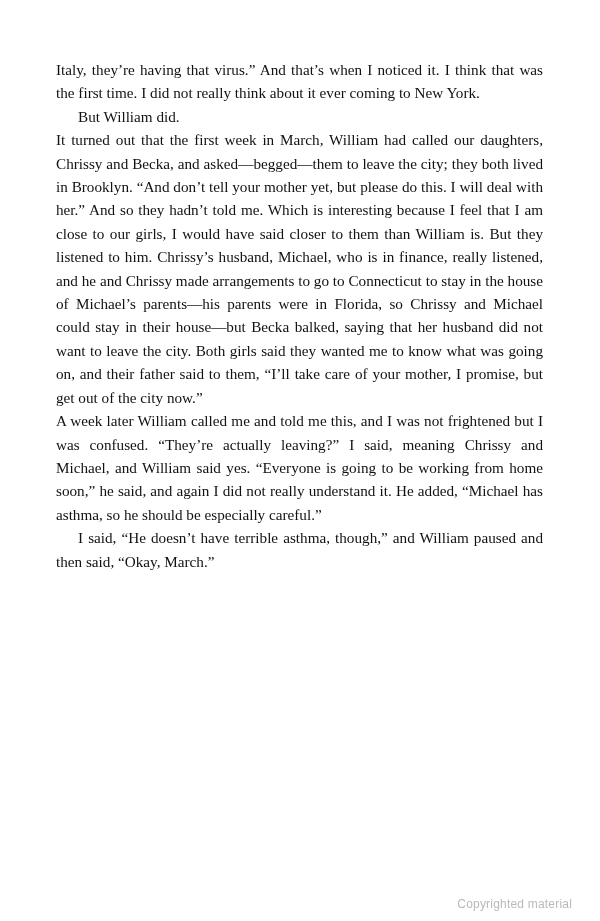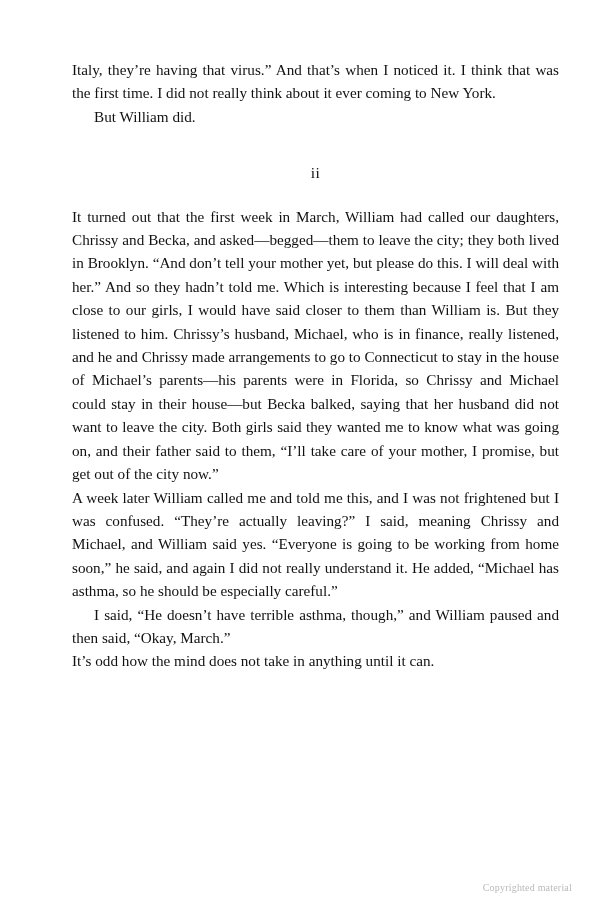--- a/index.html
+++ b/index.html
@@ -18,21 +18,21 @@
   .page {
     position: absolute;
     left: 0;
     top: 0;
     width: 600px;
     height: 921px;
     background: #ffffff;
   }
   .text-column {
     position: absolute;
-    left: 72px;
+    left: 56px;
     top: 58px;
     width: 487px;
   }
   p {
     margin: 0;
     font-size: 15.2px;
     line-height: 23.4px;
     text-align: justify;
     text-justify: inter-word;
     hyphens: none;
@@ -48,40 +48,38 @@
     text-align: center;
     font-size: 15.6px;
     line-height: 23.4px;
     padding-top: 33px;
     padding-bottom: 20px;
     letter-spacing: 0.5px;
   }
   .copyright {
     position: absolute;
     right: 28px;
-    bottom: 28px;
-    font-family: Liberation Serif, serif;
-    font-size: 10px;
+    bottom: 10px;
+    font-family: Liberation Sans, sans-serif;
+    font-size: 12px;
     color: #b9b9b9;
     letter-spacing: 0.2px;
     white-space: nowrap;
   }
 </style>
 </head>
 <body>
 
 <div class="page">
   <div class="text-column">
 
     <p>Italy, they’re having that virus.” And that’s when I noticed it. I think that was the first time. I did not really think about it ever coming to New York.</p>
     <p class="indent">But William did.</p>
 
-    <div class="section-number">ii</div>
 
     <p>It turned out that the first week in March, William had called our daughters, Chrissy and Becka, and asked—begged—them to leave the city; they both lived in Brooklyn. “And don’t tell your mother yet, but please do this. I will deal with her.” And so they hadn’t told me. Which is interesting because I feel that I am close to our girls, I would have said closer to them than William is. But they listened to him. Chrissy’s husband, Michael, who is in finance, really listened, and he and Chrissy made arrangements to go to Connecticut to stay in the house of Michael’s parents—his parents were in Florida, so Chrissy and Michael could stay in their house—but Becka balked, saying that her husband did not want to leave the city. Both girls said they wanted me to know what was going on, and their father said to them, “I’ll take care of your mother, I promise, but get out of the city now.”</p>
     <p class="block-gap">A week later William called me and told me this, and I was not frightened but I was confused. “They’re actually leaving?” I said, meaning Chrissy and Michael, and William said yes. “Everyone is going to be working from home soon,” he said, and again I did not really understand it. He added, “Michael has asthma, so he should be especially careful.”</p>
     <p class="indent">I said, “He doesn’t have terrible asthma, though,” and William paused and then said, “Okay, March.”</p>
-    <p class="block-gap">It’s odd how the mind does not take in anything until it can.</p>
 
   </div>
 
   <div class="copyright">Copyrighted material</div>
 </div>
 
 </body></html>

